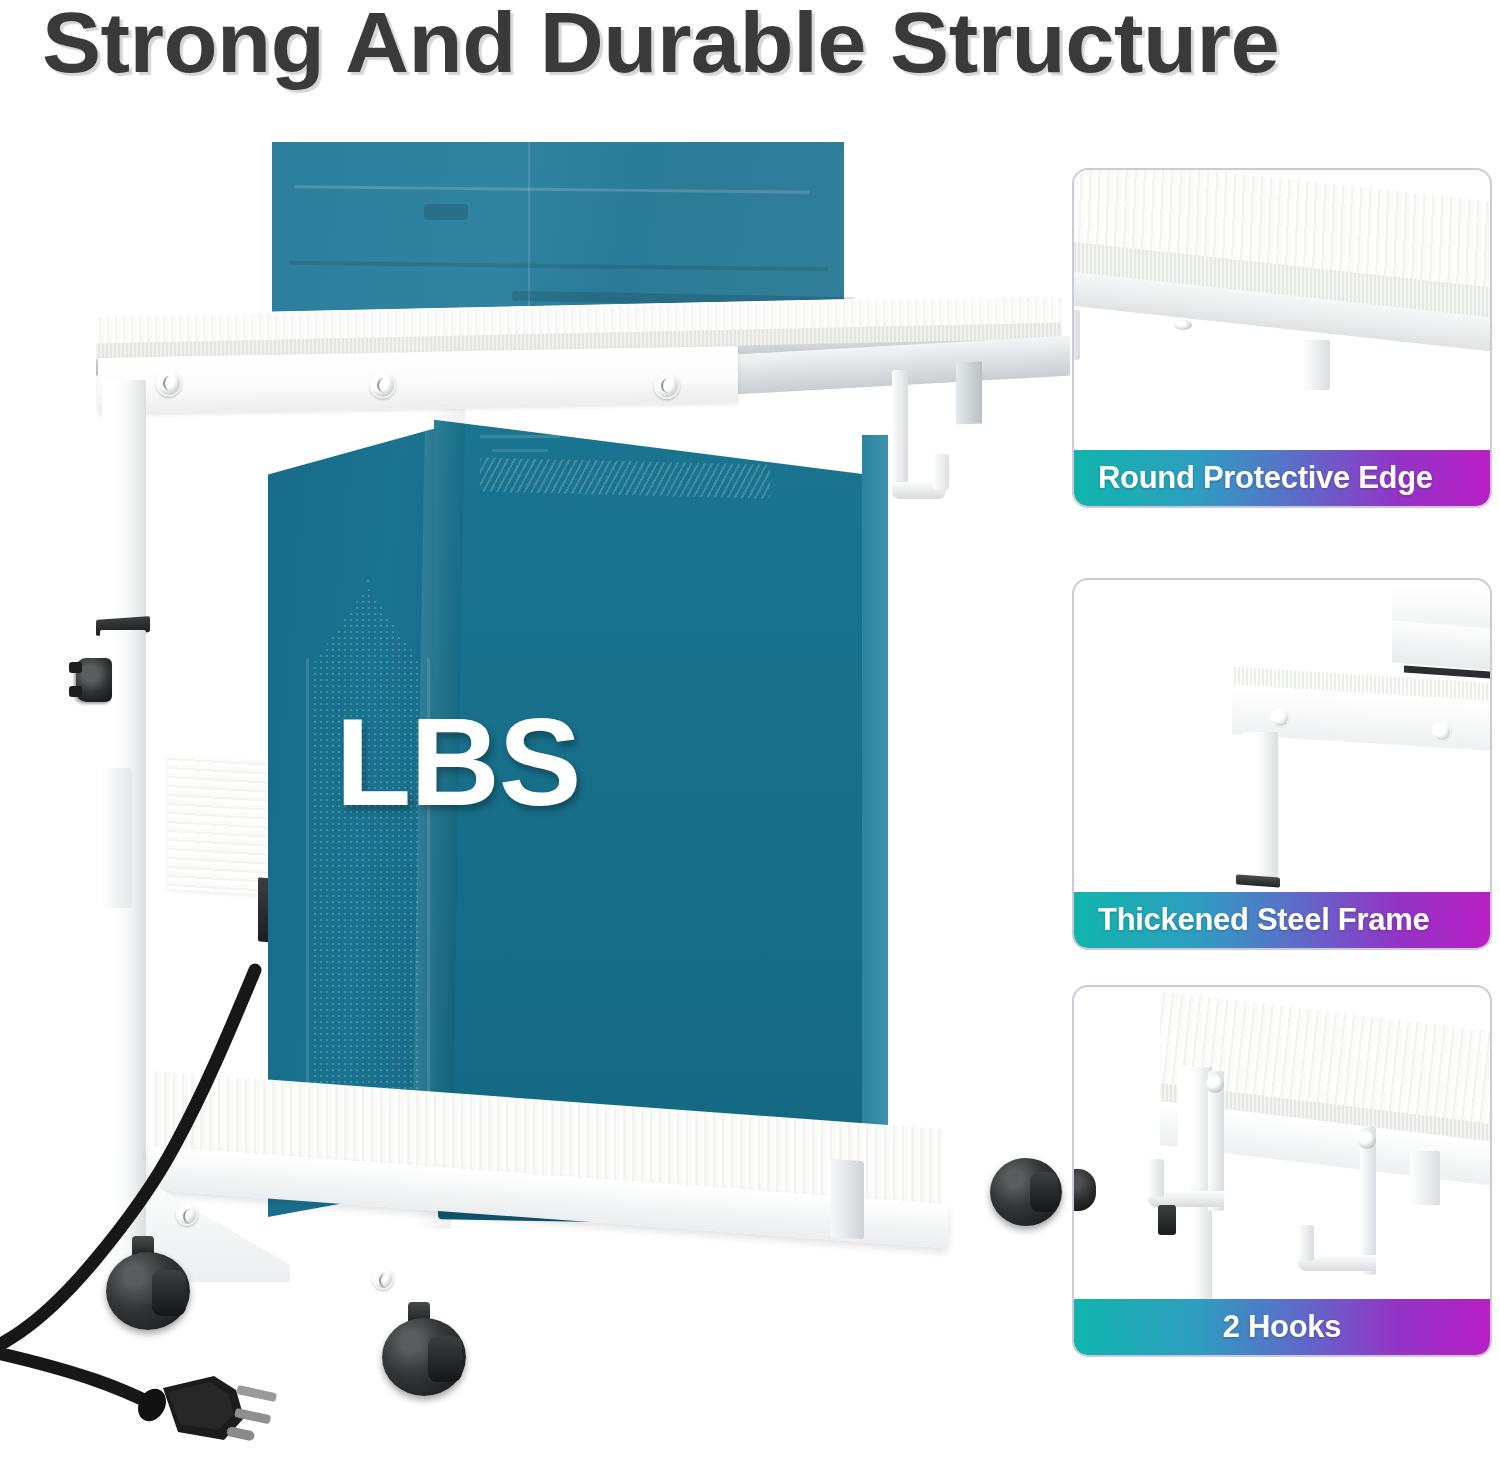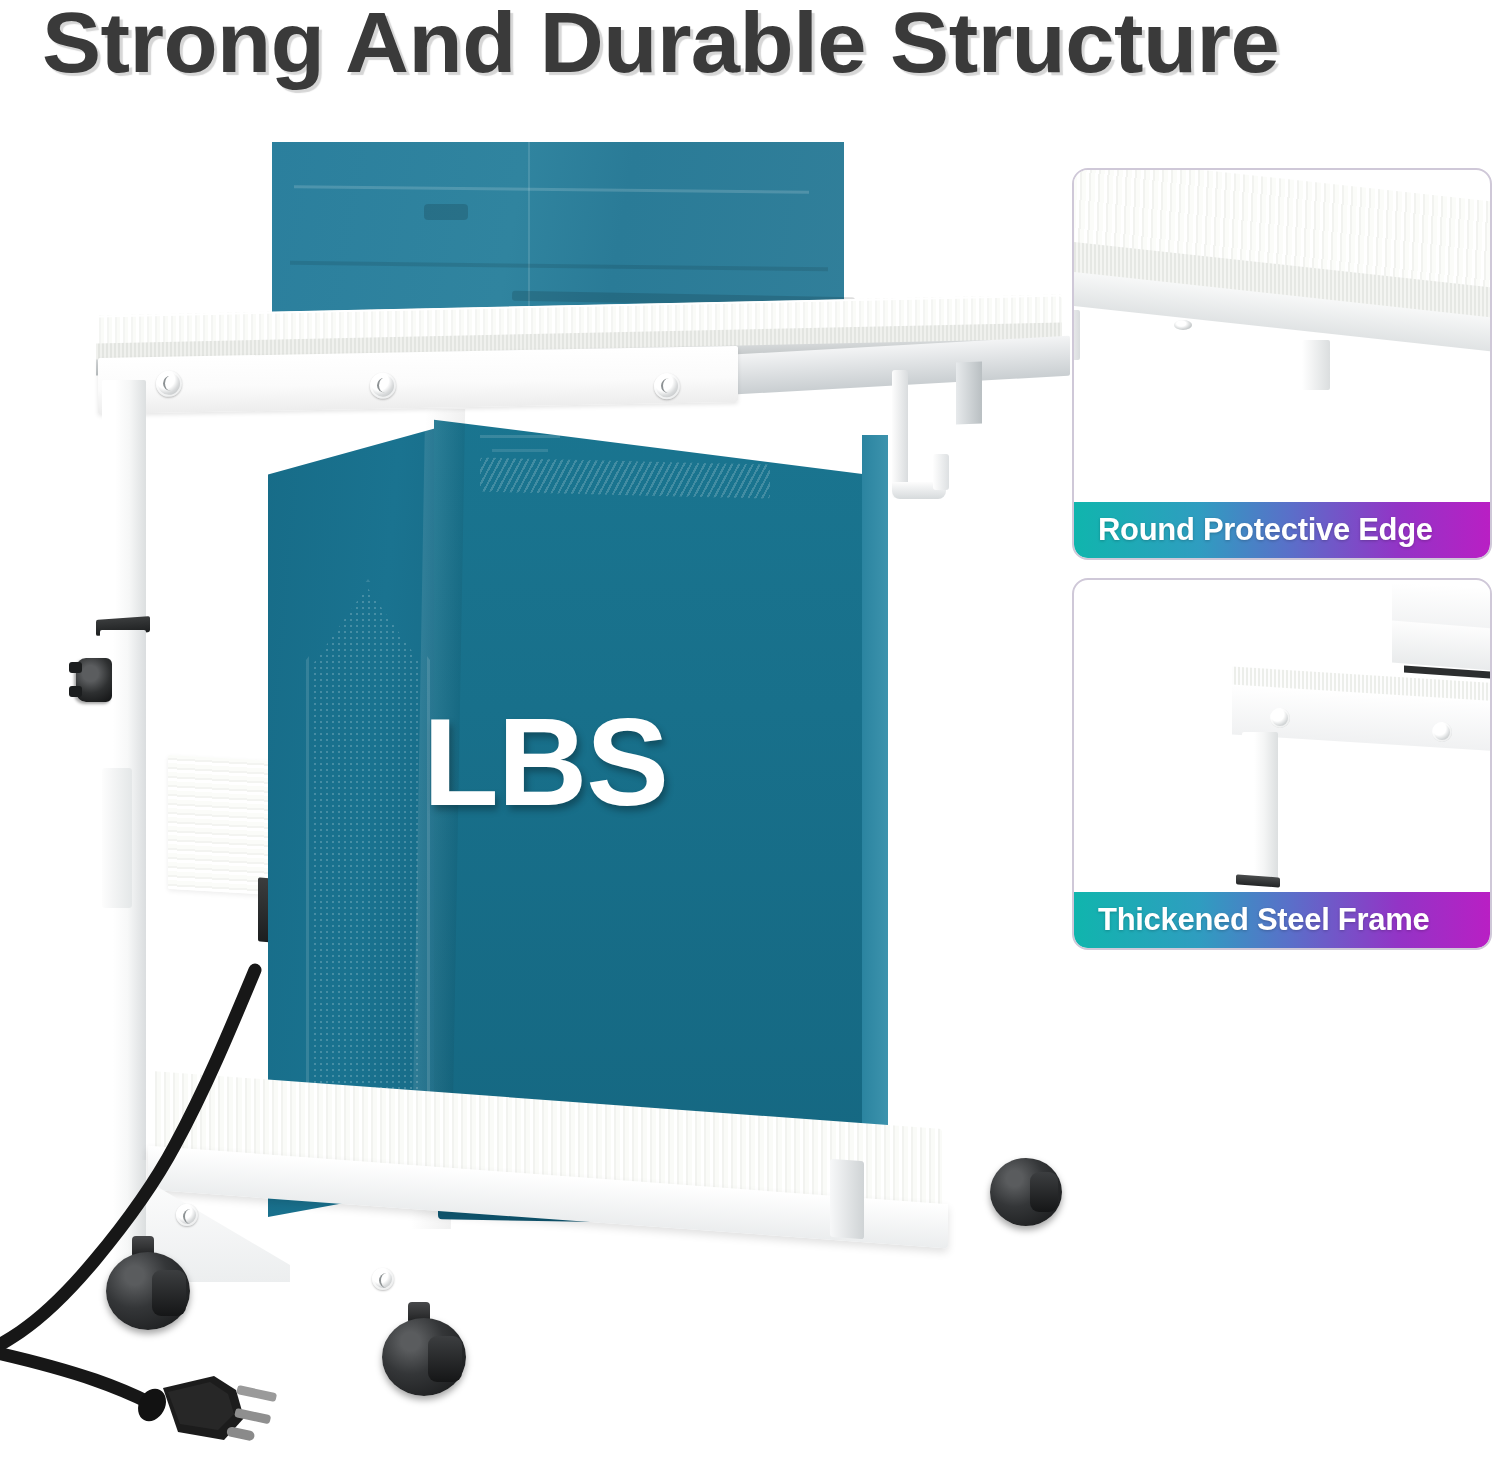--- a/index.html
+++ b/index.html
@@ -208,21 +208,21 @@
   }
   .lbl-100 {
     position:absolute; left:290px; top:450px; width:340px;
     font-size: 124px; font-weight:700; line-height: 1.0; color:#fff;
     letter-spacing:-2px; text-align:left;
     text-shadow: 3px 5px 7px rgba(0,0,0,.30);
   }
   .lbl-lbs {
     position:absolute; left:248px; top:600px; width:420px;
     font-size: 124px; font-weight:700; line-height: 1.0; color:#fff;
-    letter-spacing:-1px; text-align:right;
+    letter-spacing:-1px; text-align:center;
     text-shadow: 3px 5px 7px rgba(0,0,0,.30);
   }
 
   
   .bshelf-top {
     position:absolute; left:152px; top:1000px; width:790px; height:92px;
     background: repeating-linear-gradient(90deg,#ffffff 0 3px,#f2f3f0 3px 5px,#fafbf8 5px 9px);
     transform: skewY(4.2deg);
     border-radius:3px;
   }
@@ -282,21 +282,21 @@
     border-radius: 0 0 13px 13px;
   }
   .cap-txt {
     color:#ffffff; font-size:31px; font-weight:700; letter-spacing:-0.3px;
     white-space:nowrap;
     text-shadow: 0 1px 3px rgba(0,0,0,.22);
   }
   .cap.left-pad .cap-txt { padding-left: 24px; }
   .cap.center { justify-content:center; }
 
-  #panel0 { top: 168px; height: 392px; }
+  #panel0 { top: 168px; height: 340px; }
   #panel1 { top: 578px; height: 372px; }
   #panel2 { top: 985px; height: 372px; }
 
   
   .p0-top {
     position:absolute; left:-14px; top:10px; width:470px; height:120px;
     background: repeating-linear-gradient(92deg,#ffffff 0 3px,#f2f3f0 3px 5px,#fbfcf9 5px 9px);
     transform: skewY(6.2deg);
   }
   .p0-edge {
@@ -522,14 +522,34 @@
       <div class="p1-s1"></div>
       <div class="p1-s2"></div>
       <div class="p1-leg"></div>
       <div class="p1-footpad"></div>
     </div>
     <div class="cap left-pad">
       <span class="cap-txt">Thickened Steel Frame</span>
     </div>
   </div>
 
+  <div class="panel" id="panel2">
+    <div class="panel-img">
+      <div class="p2-top"></div>
+      <div class="p2-edge"></div>
+      <div class="p2-apron"></div>
+      <div class="p2-leg"></div>
+      <div class="p2-post"></div>
+      <div class="p2-hookA"></div>
+      <div class="p2-hookA-tip"></div>
+      <div class="p2-hookB"></div>
+      <div class="p2-hookB-tip"></div>
+      <div class="p2-s1"></div>
+      <div class="p2-s2"></div>
+      <div class="p2-clip"></div>
+      <div class="p2-caster"></div>
+    </div>
+    <div class="cap center">
+      <span class="cap-txt">2 Hooks</span>
+    </div>
+  </div>
 
 </div>
 
 </body></html>

